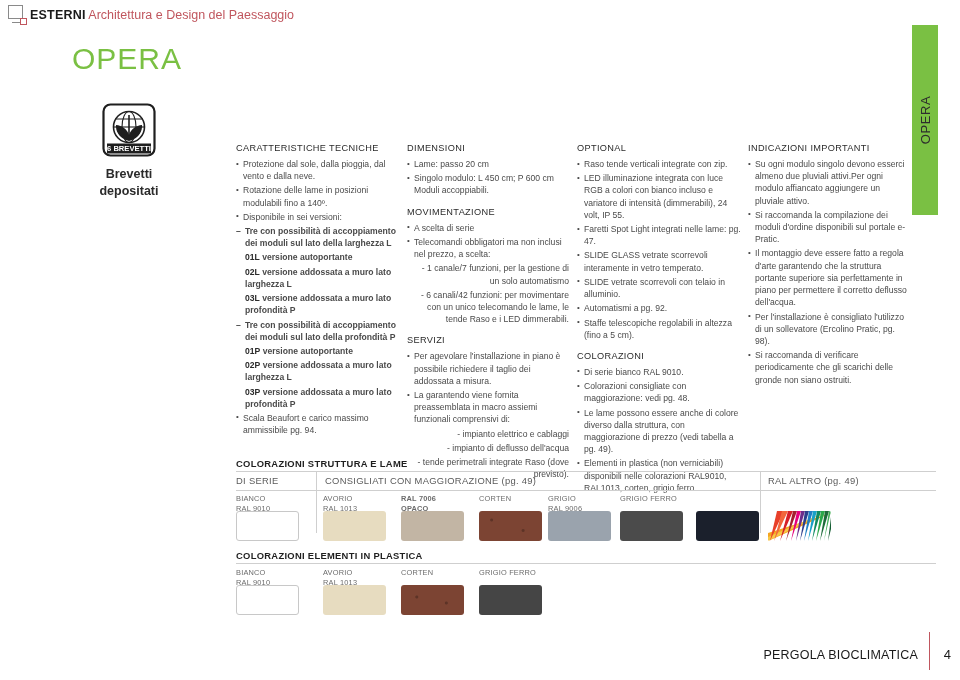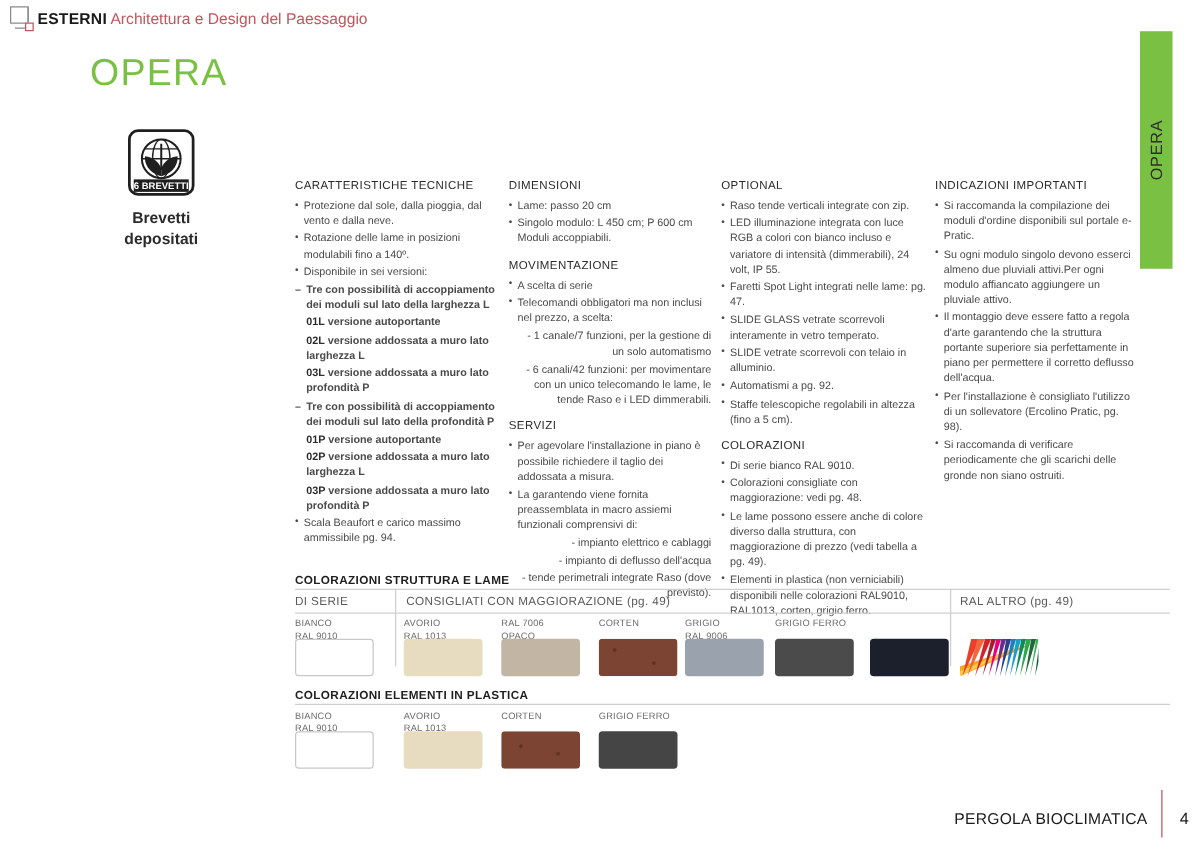--- a/index.html
+++ b/index.html
@@ -214,22 +214,22 @@
       <li>Di serie bianco RAL 9010.</li>
       <li>Colorazioni consigliate con maggiorazione: vedi pg. 48.</li>
       <li>Le lame possono essere anche di colore diverso dalla struttura, con maggiorazione di prezzo (vedi tabella a pg. 49).</li>
       <li>Elementi in plastica (non verniciabili) disponibili nelle colorazioni RAL9010, RAL1013, corten, grigio ferro.</li>
     </ul>
   </div>
 
   <div class="col col4">
     <h3>INDICAZIONI IMPORTANTI</h3>
     <ul class="bl">
+      <li>Su ogni modulo singolo devono esserci almeno due pluviali attivi.Per ogni modulo affiancato aggiungere un pluviale attivo.</li>
       <li>Si raccomanda la compilazione dei moduli d'ordine disponibili sul portale e-Pratic.</li>
-      <li>Su ogni modulo singolo devono esserci almeno due pluviali attivi.Per ogni modulo affiancato aggiungere un pluviale attivo.</li>
       <li>Il montaggio deve essere fatto a regola d'arte garantendo che la struttura portante superiore sia perfettamente in piano per permettere il corretto deflusso dell'acqua.</li>
       <li>Per l'installazione è consigliato l'utilizzo di un sollevatore (Ercolino Pratic, pg. 98).</li>
       <li>Si raccomanda di verificare periodicamente che gli scarichi delle gronde non siano ostruiti.</li>
     </ul>
   </div>
 
   <div class="sec-title" style="left:236px; top:458px;">COLORAZIONI STRUTTURA E LAME</div>
   <div class="hrule" style="left:236px; top:471px; width:700px;"></div>
 
   <div class="sub-head" style="left:236px; top:475px;">DI SERIE</div>
@@ -241,21 +241,21 @@
   <div class="vrule" style="left:760px; top:471px; height:62px;"></div>
 
   <div class="swatch-label" style="left:236px; top:494px;">
     <div>BIANCO</div>
     <div>RAL 9010</div>
   </div>
   <div class="swatch-label" style="left:323px; top:494px;">
     <div>AVORIO</div>
     <div>RAL 1013</div>
   </div>
-  <div class="swatch-label" style="left:401px; top:494px;">
+  <div class="swatch-label" style="left:401px; top:494px;font-weight:bold;">
     <div>RAL 7006</div>
     <div>OPACO</div>
   </div>
   <div class="swatch-label" style="left:479px; top:494px;">
     <div>CORTEN</div>
     <div></div>
   </div>
   <div class="swatch-label" style="left:548px; top:494px;">
     <div>GRIGIO</div>
     <div>RAL 9006</div>

